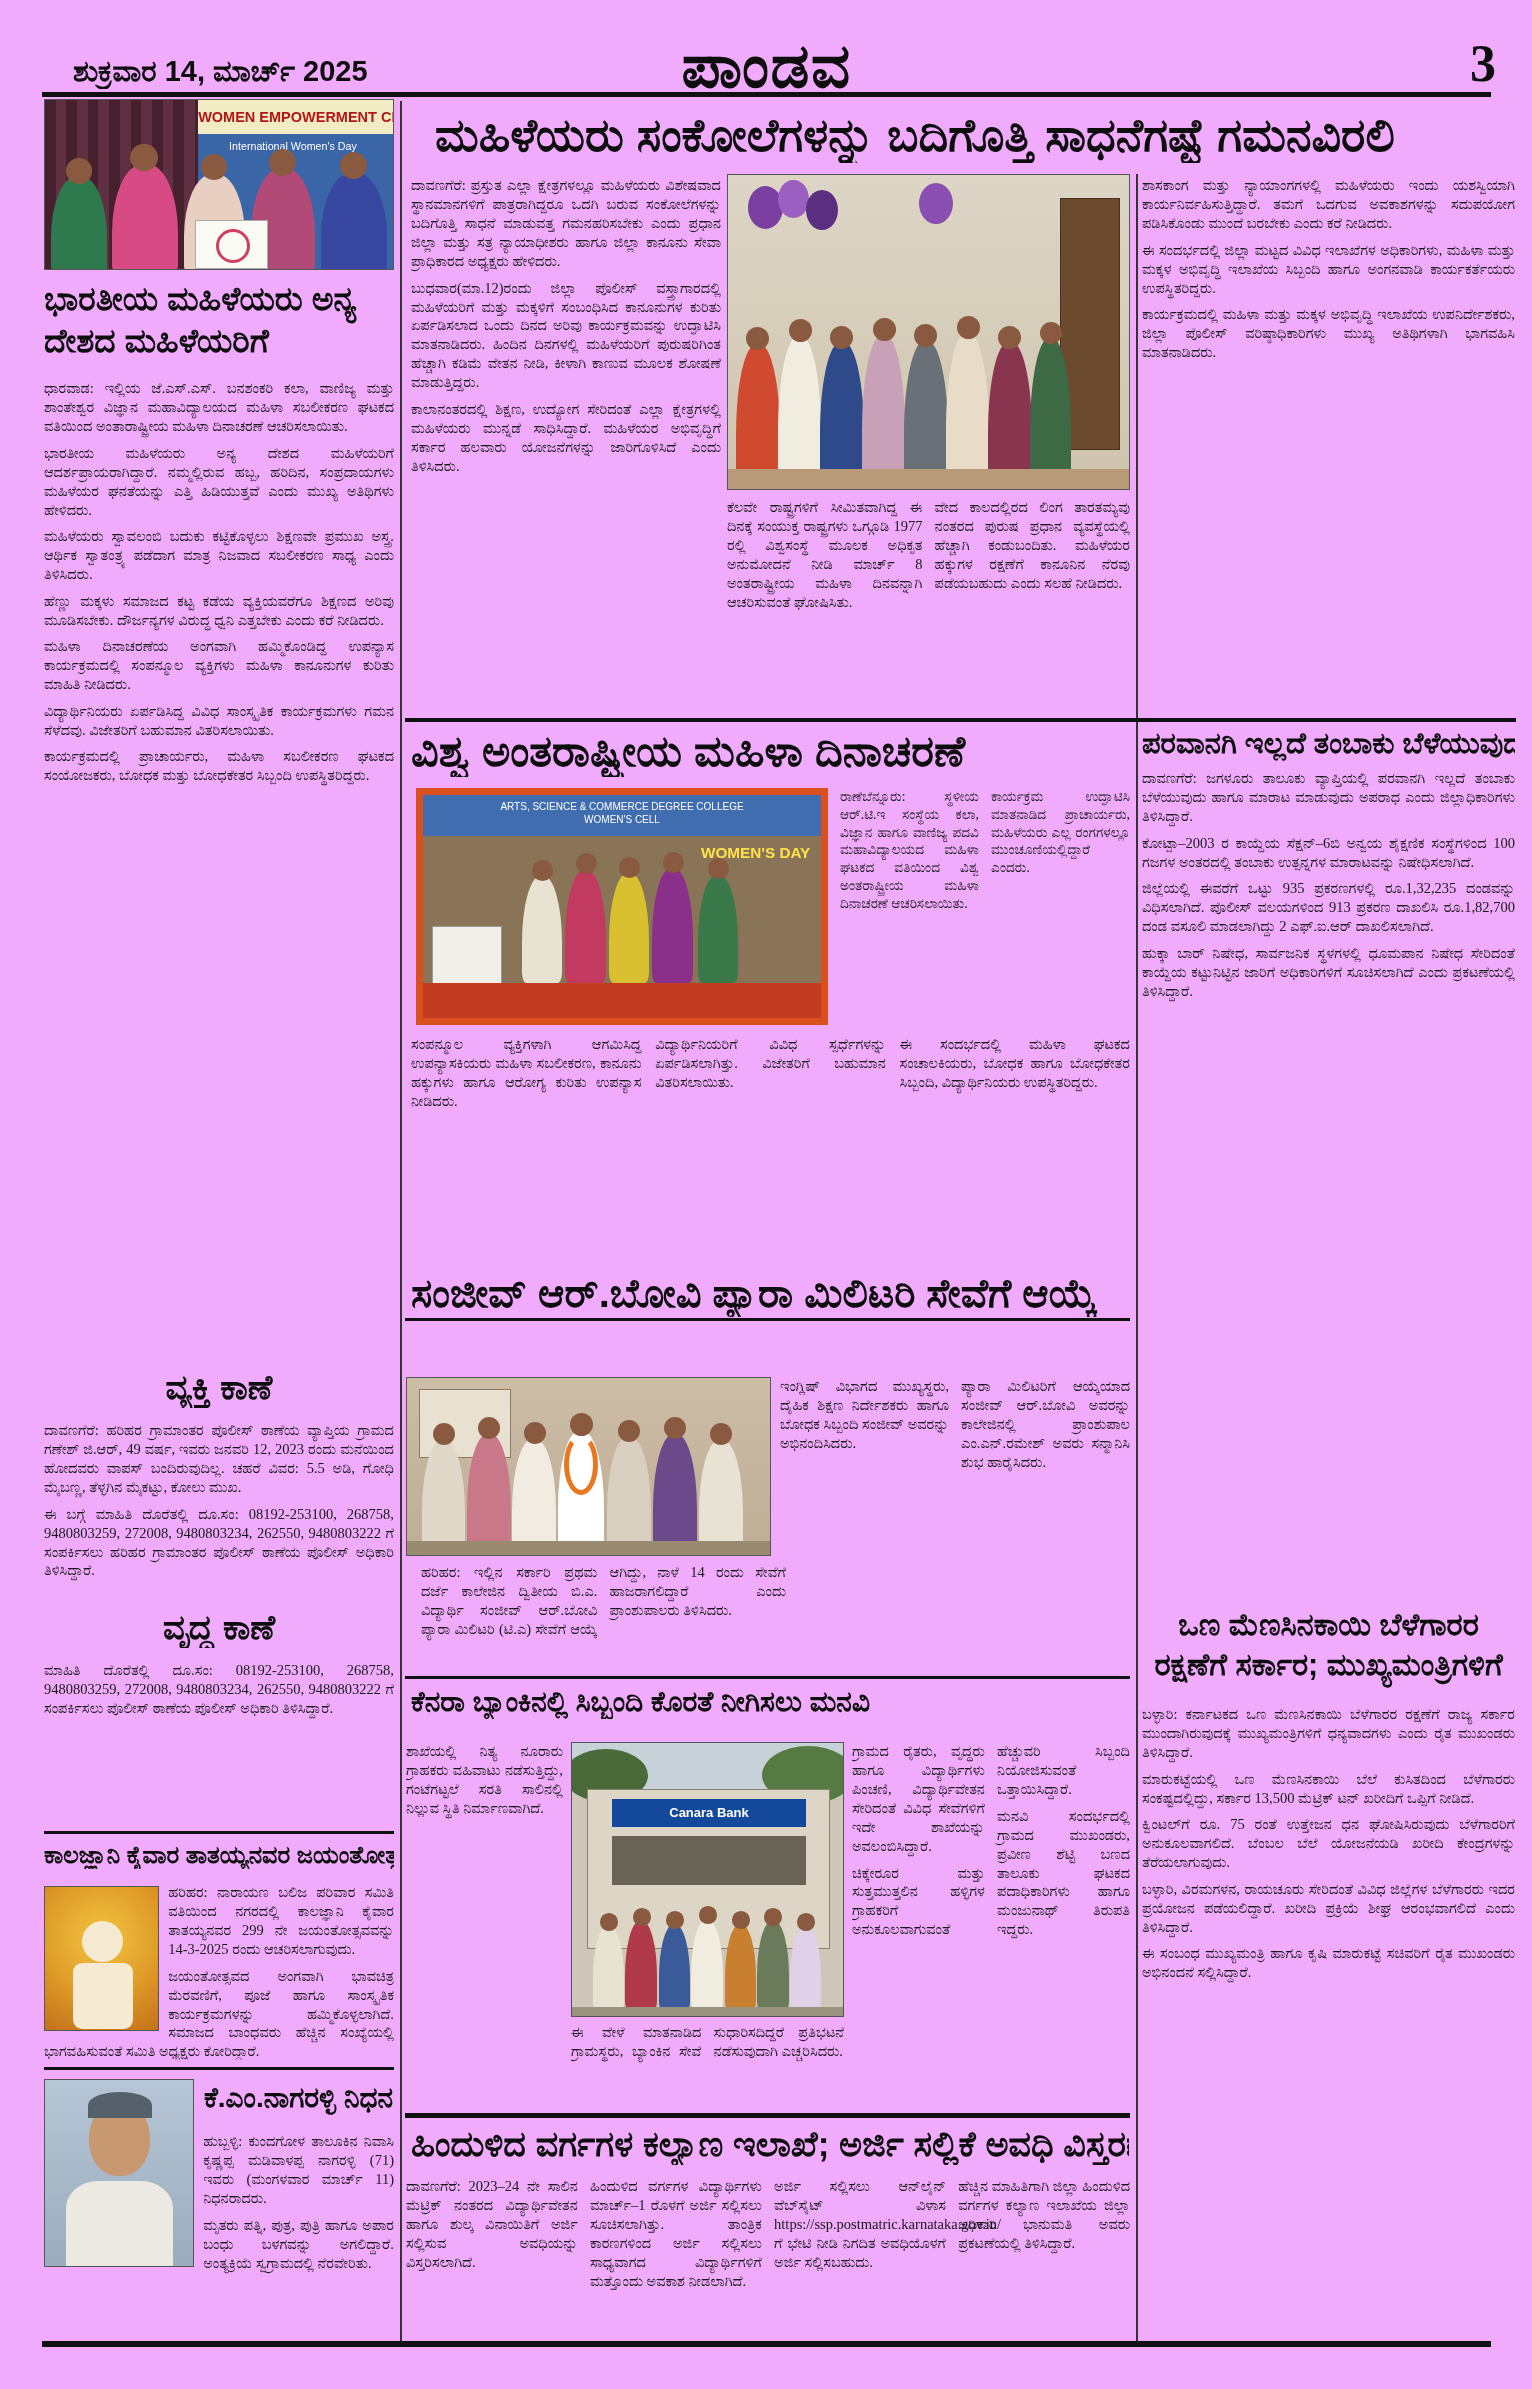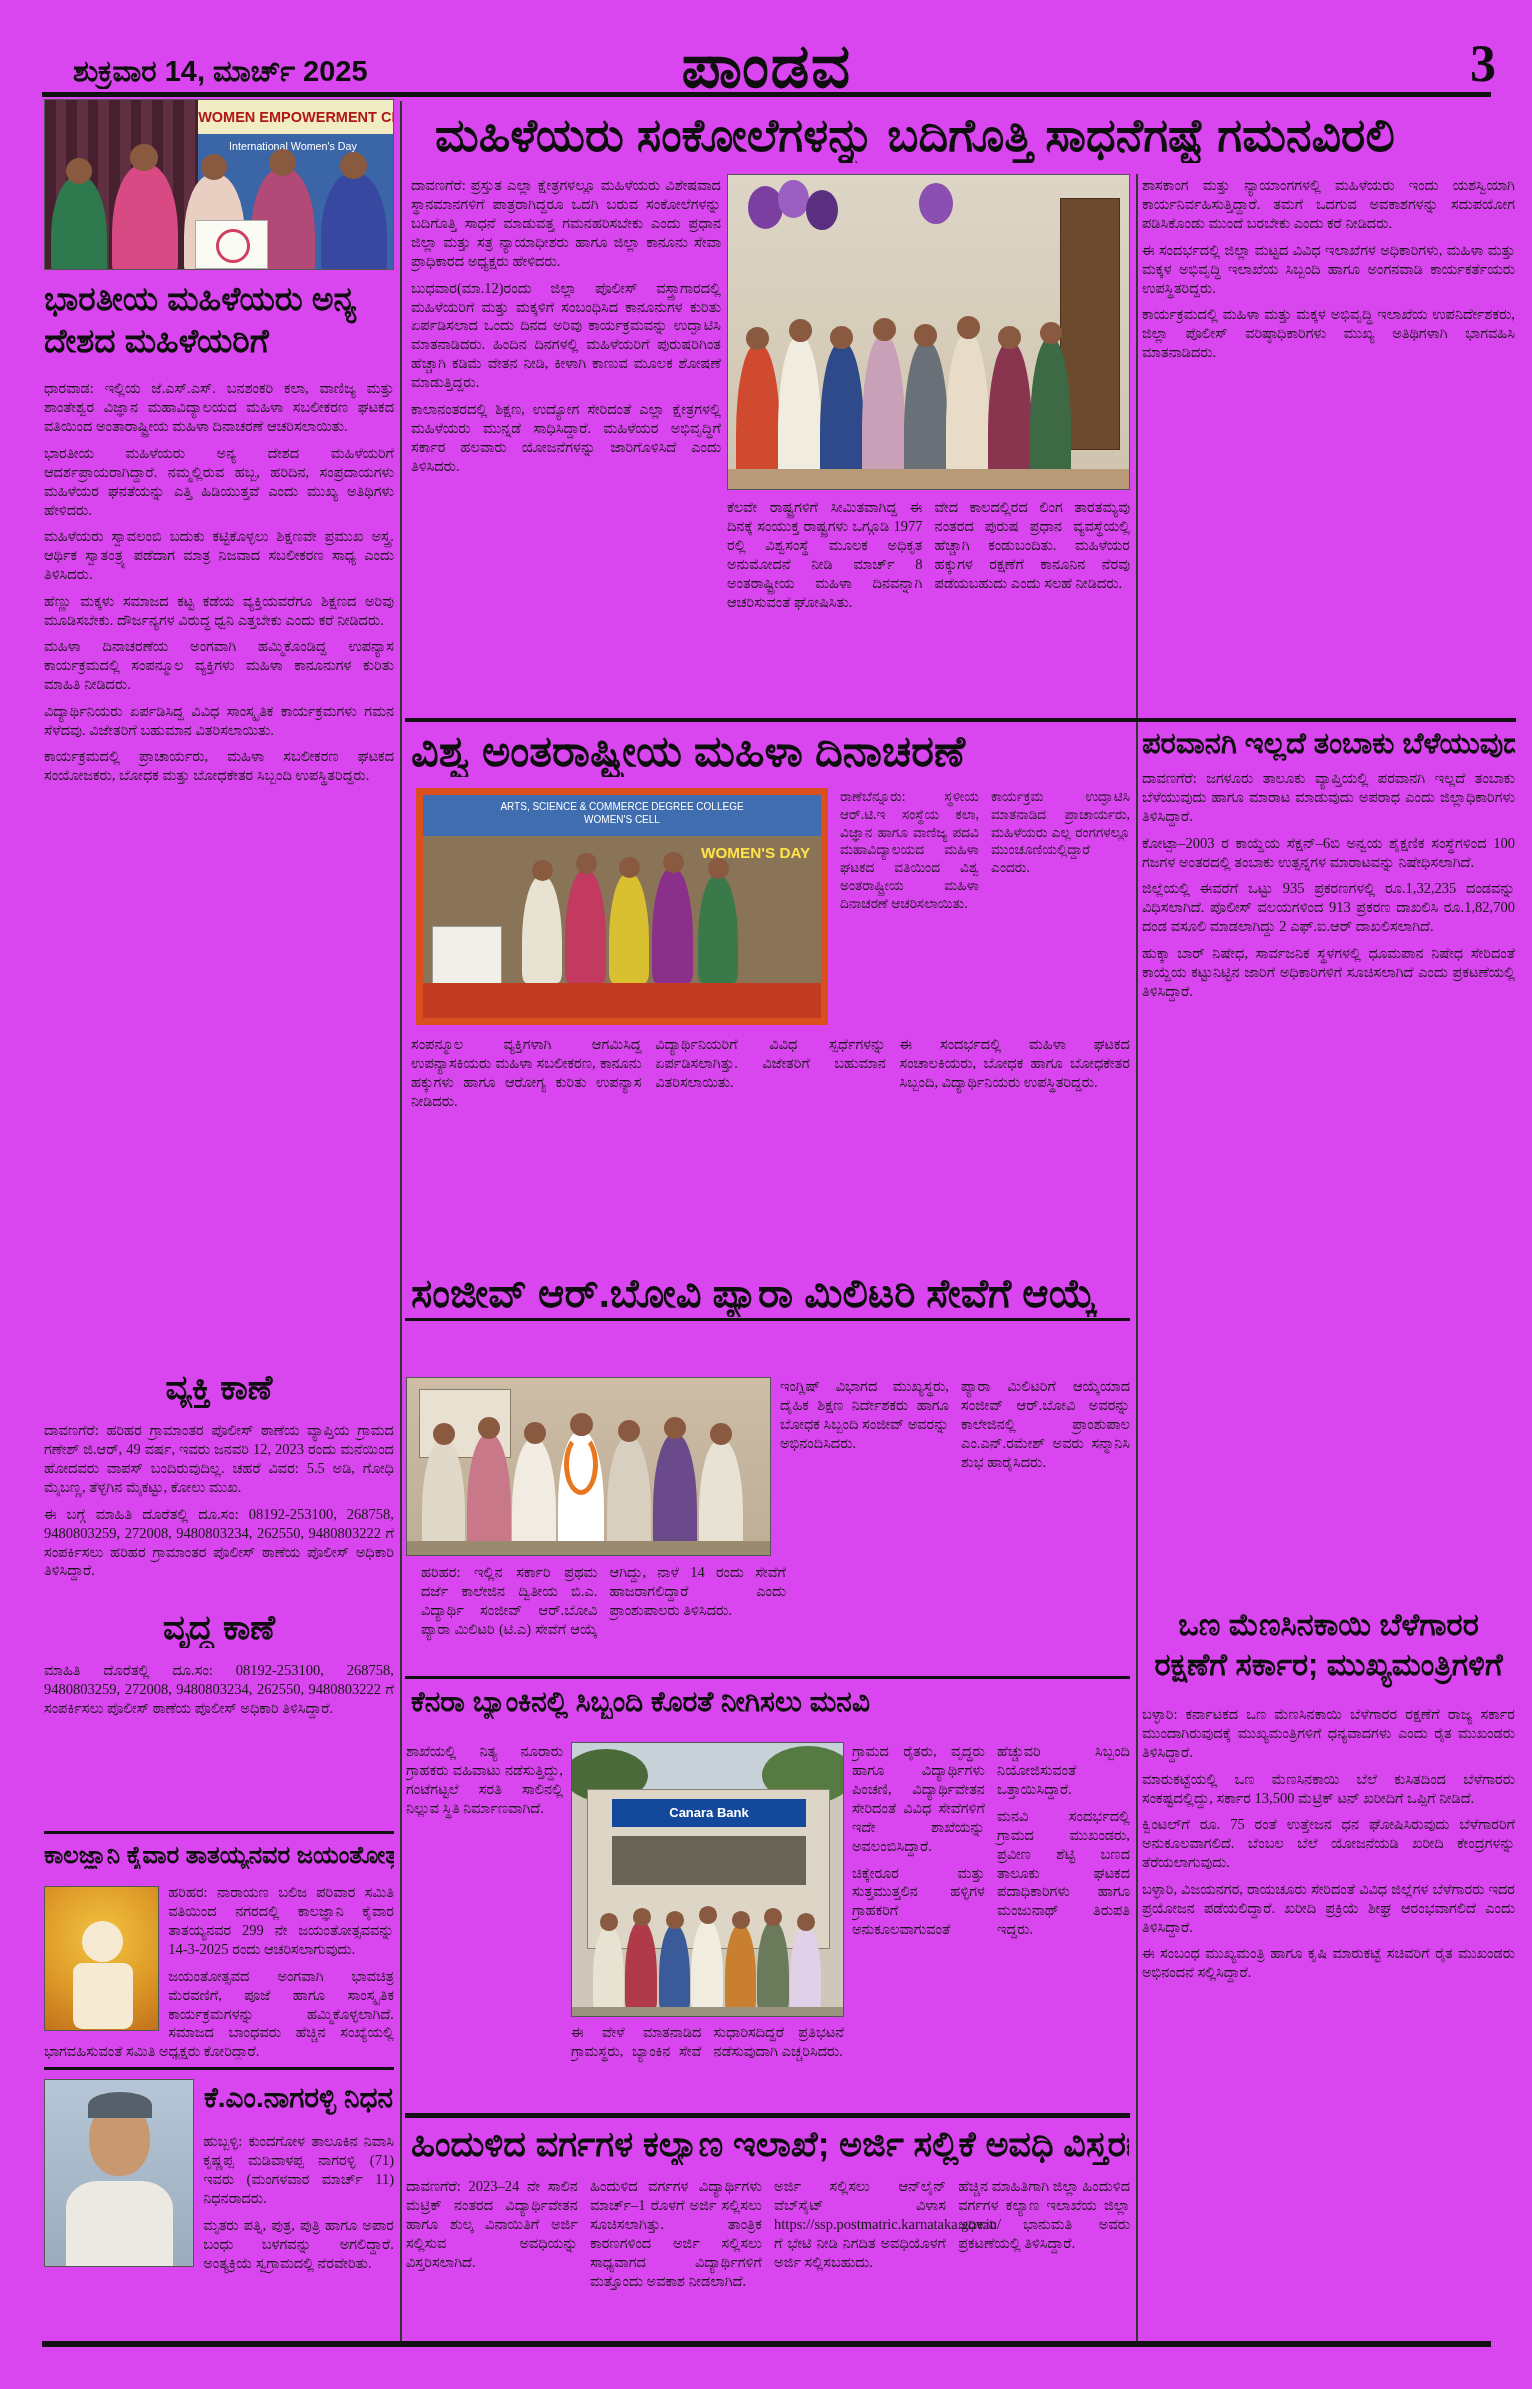--- a/index.html
+++ b/index.html
@@ -1,17 +1,17 @@
 <!DOCTYPE html>
 <html style="font-size:12.2px"><head>
 <meta charset="utf-8">
 <style>
   *{margin:0;padding:0;box-sizing:border-box}
   html,body{background:#9a9a9a}
-  .page{position:relative;width:1533px;height:2389px;margin:0 auto;background:#d946ef;
+  .page{position:relative;width:1533px;height:2389px;margin:0 auto;background:#f0abfc;
         font-family:"Liberation Serif",serif;color:#181818;overflow:hidden}
   .abs{position:absolute}
   .body-text{font-size:14.5px;line-height:1.31;text-align:justify;overflow:hidden}
   .body-text p{margin:0 0 7.6px 0}
   .body-sm{font-size:13.7px;line-height:1.3}
   .head{font-family:"Liberation Sans",sans-serif;font-weight:bold;color:#0e0e0e;overflow:hidden}
   .nowrap{white-space:nowrap}
   .center{text-align:center}
   .hrule{position:absolute;background:#111}
   .vrule{position:absolute;background:#333;width:1.5px}
@@ -270,20 +270,20 @@
     <p>ಕೋಟ್ಪಾ–2003 ರ ಕಾಯ್ದೆಯ ಸೆಕ್ಷನ್–6ಬಿ ಅನ್ವಯ ಶೈಕ್ಷಣಿಕ ಸಂಸ್ಥೆಗಳಿಂದ 100 ಗಜಗಳ ಅಂತರದಲ್ಲಿ ತಂಬಾಕು ಉತ್ಪನ್ನಗಳ ಮಾರಾಟವನ್ನು ನಿಷೇಧಿಸಲಾಗಿದೆ.</p>
     <p>ಜಿಲ್ಲೆಯಲ್ಲಿ ಈವರೆಗೆ ಒಟ್ಟು 935 ಪ್ರಕರಣಗಳಲ್ಲಿ ರೂ.1,32,235 ದಂಡವನ್ನು ವಿಧಿಸಲಾಗಿದೆ. ಪೊಲೀಸ್ ವಲಯಗಳಿಂದ 913 ಪ್ರಕರಣ ದಾಖಲಿಸಿ ರೂ.1,82,700 ದಂಡ ವಸೂಲಿ ಮಾಡಲಾಗಿದ್ದು 2 ಎಫ್.ಐ.ಆರ್ ದಾಖಲಿಸಲಾಗಿದೆ.</p>
     <p>ಹುಕ್ಕಾ ಬಾರ್ ನಿಷೇಧ, ಸಾರ್ವಜನಿಕ ಸ್ಥಳಗಳಲ್ಲಿ ಧೂಮಪಾನ ನಿಷೇಧ ಸೇರಿದಂತೆ ಕಾಯ್ದೆಯ ಕಟ್ಟುನಿಟ್ಟಿನ ಜಾರಿಗೆ ಅಧಿಕಾರಿಗಳಿಗೆ ಸೂಚಿಸಲಾಗಿದೆ ಎಂದು ಪ್ರಕಟಣೆಯಲ್ಲಿ ತಿಳಿಸಿದ್ದಾರೆ.</p>
   </div>
 
   <div class="abs head center" style="left:1142px;top:1605px;width:373px;height:85px;font-size:30.5px;line-height:1.3">ಒಣ ಮೆಣಸಿನಕಾಯಿ ಬೆಳೆಗಾರರ ರಕ್ಷಣೆಗೆ ಸರ್ಕಾರ; ಮುಖ್ಯಮಂತ್ರಿಗಳಿಗೆ ಧನ್ಯವಾದಗಳು</div>
   <div class="abs body-text" style="left:1142px;top:1705px;width:373px;height:631px">
     <p>ಬಳ್ಳಾರಿ: ಕರ್ನಾಟಕದ ಒಣ ಮೆಣಸಿನಕಾಯಿ ಬೆಳೆಗಾರರ ರಕ್ಷಣೆಗೆ ರಾಜ್ಯ ಸರ್ಕಾರ ಮುಂದಾಗಿರುವುದಕ್ಕೆ ಮುಖ್ಯಮಂತ್ರಿಗಳಿಗೆ ಧನ್ಯವಾದಗಳು ಎಂದು ರೈತ ಮುಖಂಡರು ತಿಳಿಸಿದ್ದಾರೆ.</p>
     <p>ಮಾರುಕಟ್ಟೆಯಲ್ಲಿ ಒಣ ಮೆಣಸಿನಕಾಯಿ ಬೆಲೆ ಕುಸಿತದಿಂದ ಬೆಳೆಗಾರರು ಸಂಕಷ್ಟದಲ್ಲಿದ್ದು, ಸರ್ಕಾರ 13,500 ಮೆಟ್ರಿಕ್ ಟನ್ ಖರೀದಿಗೆ ಒಪ್ಪಿಗೆ ನೀಡಿದೆ.</p>
     <p>ಕ್ವಿಂಟಲ್‌ಗೆ ರೂ. 75 ರಂತೆ ಉತ್ತೇಜನ ಧನ ಘೋಷಿಸಿರುವುದು ಬೆಳೆಗಾರರಿಗೆ ಅನುಕೂಲವಾಗಲಿದೆ. ಬೆಂಬಲ ಬೆಲೆ ಯೋಜನೆಯಡಿ ಖರೀದಿ ಕೇಂದ್ರಗಳನ್ನು ತೆರೆಯಲಾಗುವುದು.</p>
-    <p>ಬಳ್ಳಾರಿ, ವಿಜಯನಗರ, ರಾಯಚೂರು ಸೇರಿದಂತೆ ವಿವಿಧ ಜಿಲ್ಲೆಗಳ ಬೆಳೆಗಾರರು ಇದರ ಪ್ರಯೋಜನ ಪಡೆಯಲಿದ್ದಾರೆ. ಖರೀದಿ ಪ್ರಕ್ರಿಯೆ ಶೀಘ್ರ ಆರಂಭವಾಗಲಿದೆ ಎಂದು ತಿಳಿಸಿದ್ದಾರೆ.</p>
+    <p>ಬಳ್ಳಾರಿ, ವಿರಮಗಳನ, ರಾಯಚೂರು ಸೇರಿದಂತೆ ವಿವಿಧ ಜಿಲ್ಲೆಗಳ ಬೆಳೆಗಾರರು ಇದರ ಪ್ರಯೋಜನ ಪಡೆಯಲಿದ್ದಾರೆ. ಖರೀದಿ ಪ್ರಕ್ರಿಯೆ ಶೀಘ್ರ ಆರಂಭವಾಗಲಿದೆ ಎಂದು ತಿಳಿಸಿದ್ದಾರೆ.</p>
     <p>ಈ ಸಂಬಂಧ ಮುಖ್ಯಮಂತ್ರಿ ಹಾಗೂ ಕೃಷಿ ಮಾರುಕಟ್ಟೆ ಸಚಿವರಿಗೆ ರೈತ ಮುಖಂಡರು ಅಭಿನಂದನೆ ಸಲ್ಲಿಸಿದ್ದಾರೆ.</p>
   </div>
 
   <div class="hrule" style="left:42px;top:2341px;width:1449px;height:6.1px"></div>
 
 </div>
 
 
 </body></html>

